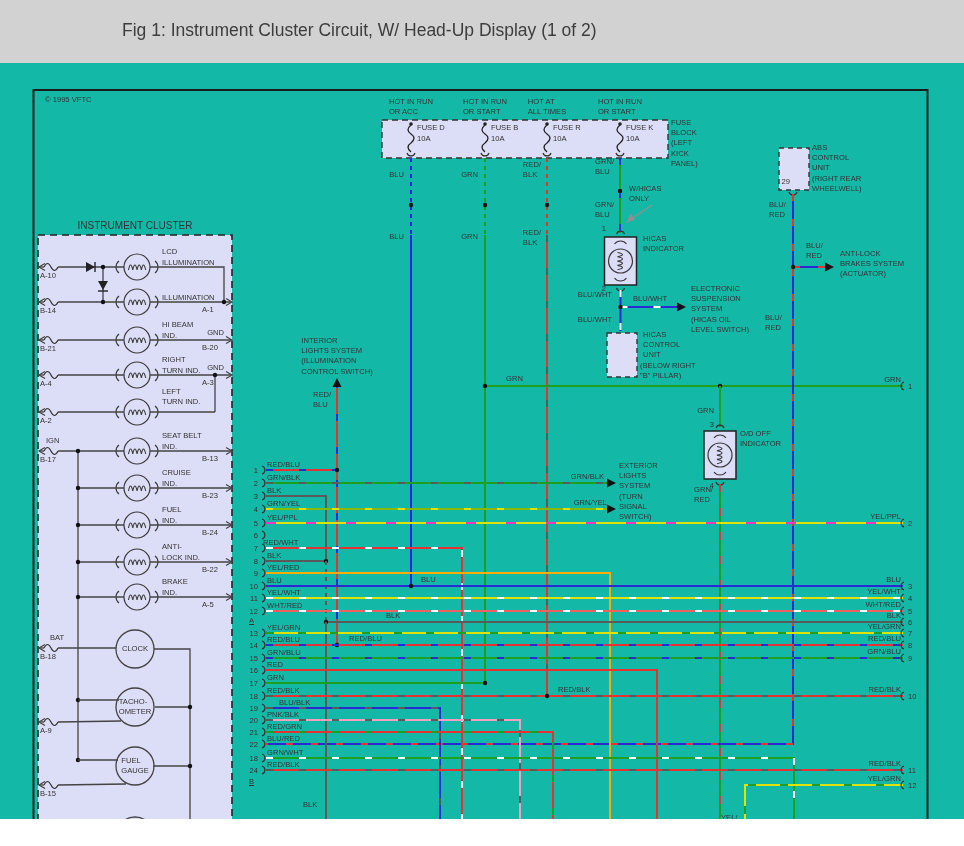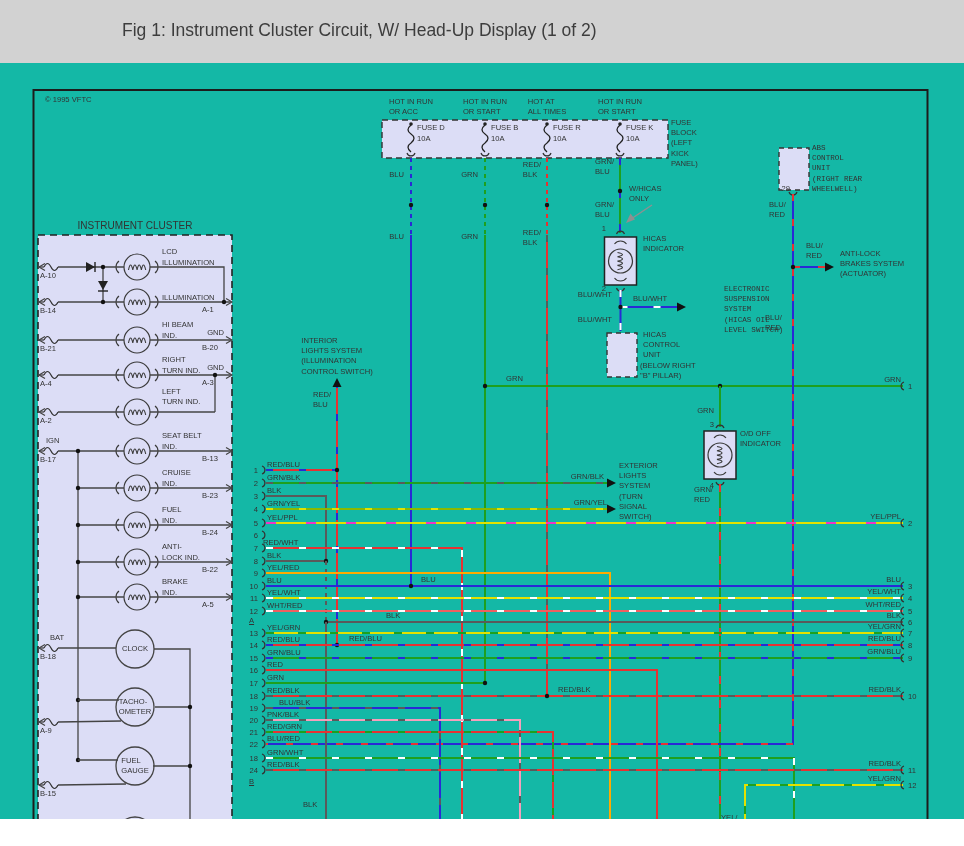--- a/index.html
+++ b/index.html
@@ -430,21 +430,21 @@
       </div>
       <div class="lbl" style="left: 606px; top: 284px; transform: translateX(-100%);">
         <div>2</div>
       </div>
       <div class="lbl" style="left: 612px; top: 290px; transform: translateX(-100%);">
         <div>BLU/WHT</div>
       </div>
       <div class="lbl" style="left: 633px; top: 294px;">
         <div>BLU/WHT</div>
       </div>
-      <div class="lbl" style="left: 724px; top: 284px; font-family: Liberation Mono, monospace;">
+      <div class="lbl" style="left: 691px; top: 284px;">
         <div>ELECTRONIC</div>
         <div>SUSPENSION</div>
         <div>SYSTEM</div>
         <div>(HICAS OIL</div>
         <div>LEVEL SWITCH)</div>
       </div>
       <div class="lbl" style="left: 612px; top: 315px; transform: translateX(-100%);">
         <div>BLU/WHT</div>
       </div>
       <div class="lbl" style="left: 643px; top: 330px;">
@@ -469,28 +469,28 @@
         <div>O/D OFF</div>
         <div>INDICATOR</div>
       </div>
       <div class="lbl" style="left: 714px; top: 481px; transform: translateX(-100%);">
         <div>4</div>
       </div>
       <div class="lbl" style="left: 694px; top: 485px;">
         <div>GRN/</div>
         <div>RED</div>
       </div>
-      <div class="lbl" style="left: 812px; top: 143px; font-family: Liberation Mono, monospace;">
+      <div class="lbl" style="left: 812px; top: 143px;">
         <div>ABS</div>
         <div>CONTROL</div>
         <div>UNIT</div>
         <div>(RIGHT REAR</div>
         <div>WHEELWELL)</div>
       </div>
-      <div class="lbl" style="left: 790px; top: 184px; transform: translateX(-100%); text-align: right;">
+      <div class="lbl" style="left: 790px; top: 177px; transform: translateX(-100%); text-align: right;">
         <div>29</div>
       </div>
       <div class="lbl" style="left: 769px; top: 200px;">
         <div>BLU/</div>
         <div>RED</div>
       </div>
       <div class="lbl" style="left: 806px; top: 241px;">
         <div>BLU/</div>
         <div>RED</div>
       </div>

